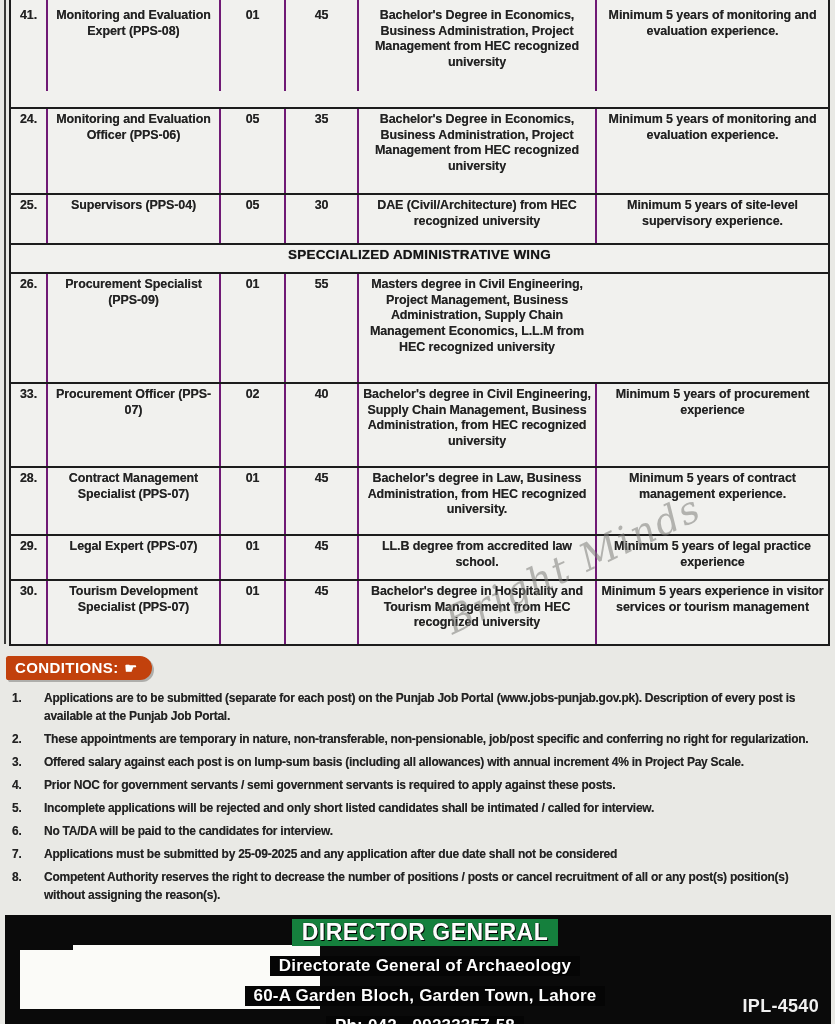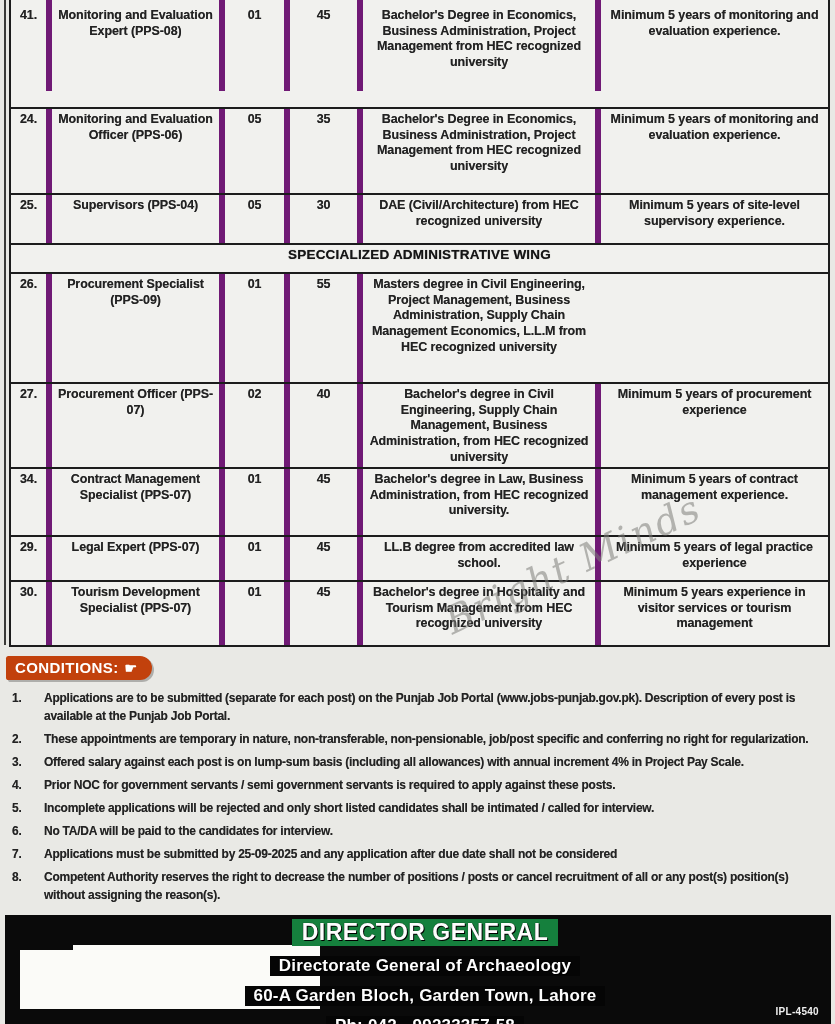--- a/index.html
+++ b/index.html
@@ -26,21 +26,21 @@
   .table-wrap::before{ 
     content:"";position:absolute;left:-7px;top:0;bottom:0;width:2px;background:#3a3a38;
   }
   .trow{
     display:grid;
     grid-template-columns:35px 173px 65px 73px 238px 1fr;
     border-top:2px solid #1c1c1c;
   }
   .trow:first-child{border-top:none;}
   .td{
-    border-left:6px solid #701a75;
+    border-left:2px solid #701a75;
     padding:3px 4px 2px 4px;
     text-align:center;
     font-size:12.5px;font-weight:700;line-height:1.25;
     letter-spacing:-0.1px;color:#222;
     text-shadow:0 0 0.6px rgba(20,20,20,.55);
     overflow:hidden;
   }
   .td:first-child{border-left:none;}
   .sec-head{
     display:block;text-align:center;
@@ -98,21 +98,21 @@
     font-size:23px;font-weight:700;letter-spacing:0.5px;
     text-shadow:0 0 1px #000, 1px 1px 0 #000;
   }
   .footer-line{
     display:inline-block;background:#050505;padding:0 9px;margin-top:10px;
     font-size:17px;font-weight:700;letter-spacing:0.2px;
     text-shadow:0 0 1px #000, 1px 1px 0 #000;
   }
   .ipl-code{
     position:absolute;right:12px;bottom:7px;
-    font-size:10px;font-weight:700;color:#efefef;letter-spacing:0.3px;z-index:2;
+    font-size:18px;font-weight:700;color:#efefef;letter-spacing:0.3px;z-index:2;
   }
 </style>
 </head>
 <body>
 
 <div class="page">
 
   <div class="table-wrap">
 
     <div class="trow partial">
@@ -153,29 +153,29 @@
           <div class="td sec-head" style="border-left: none; min-height: 24px;">SPECCIALIZED ADMINISTRATIVE WING</div>
         </div>
         <div class="trow" style="min-height: 108px;">
           <div class="td">26.</div>
           <div class="td">Procurement Specialist (PPS-09)</div>
           <div class="td">01</div>
           <div class="td">55</div>
           <div class="td">Masters degree in Civil Engineering, Project Management, Business Administration, Supply Chain Management Economics, L.L.M from HEC recognized university</div>
         </div>
         <div class="trow" style="min-height: 82px;">
-          <div class="td">27.</div>
+          <div class="td">33.</div>
           <div class="td">Procurement Officer (PPS-07)</div>
           <div class="td">02</div>
           <div class="td">40</div>
           <div class="td">Bachelor's degree in Civil Engineering, Supply Chain Management, Business Administration, from HEC recognized university</div>
           <div class="td">Minimum 5 years of procurement experience</div>
         </div>
         <div class="trow" style="min-height: 66px;">
-          <div class="td">34.</div>
+          <div class="td">28.</div>
           <div class="td">Contract Management Specialist (PPS-07)</div>
           <div class="td">01</div>
           <div class="td">45</div>
           <div class="td">Bachelor's degree in Law, Business Administration, from HEC recognized university.</div>
           <div class="td">Minimum 5 years of contract management experience.</div>
         </div>
         <div class="trow" style="min-height: 43px;">
           <div class="td">29.</div>
           <div class="td">Legal Expert (PPS-07)</div>
           <div class="td">01</div>

